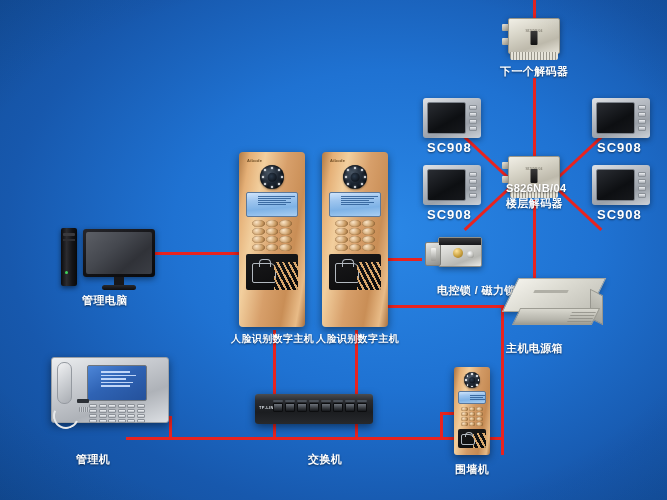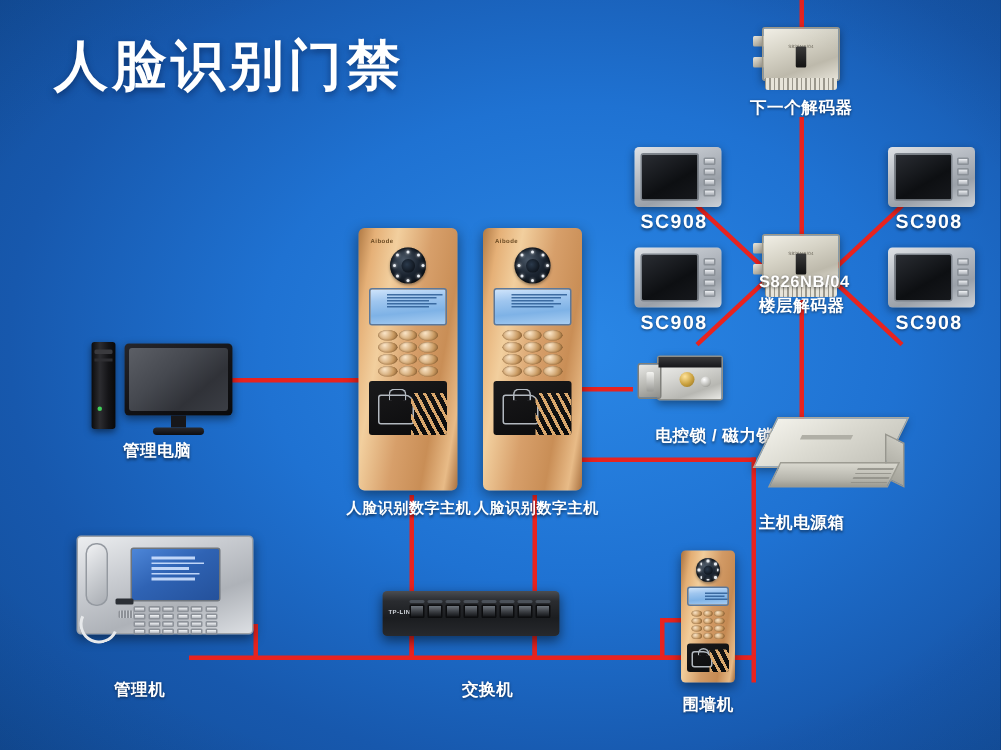--- a/index.html
+++ b/index.html
@@ -207,21 +207,20 @@
   <div class="wire wirev" style="left:169px;top:417px;height:22px;"></div>
   <div class="wire wireh" style="left:126px;top:416px;width:46px;"></div>
 
   <div class="wire wirev" style="left:273px;top:424px;height:14px;"></div>
   <div class="wire wirev" style="left:355px;top:424px;height:14px;"></div>
   <div class="wire wireh" style="left:393px;top:437px;width:110px;"></div>
   <div class="wire wireh" style="left:440px;top:412px;width:22px;"></div>
   <div class="wire wirev" style="left:440px;top:412px;height:26px;"></div>
 
   <div id="headline">
-    <div class="line">人脸识别门禁</div>
   </div>
 
   <div class="dev" style="left:502px;top:18px;">
     <div class="dec">
       <div class="dec-ear" style="top:6px;"></div>
       <div class="dec-ear" style="top:20px;"></div>
       <div class="dec-body">
         <div class="dec-chip"></div>
         <div class="dec-txt">S826NB/04</div>
       </div>

